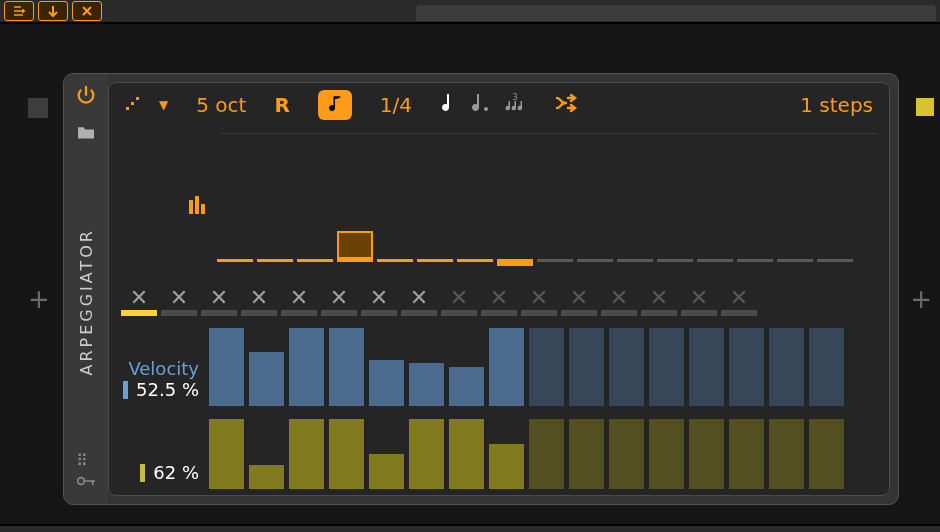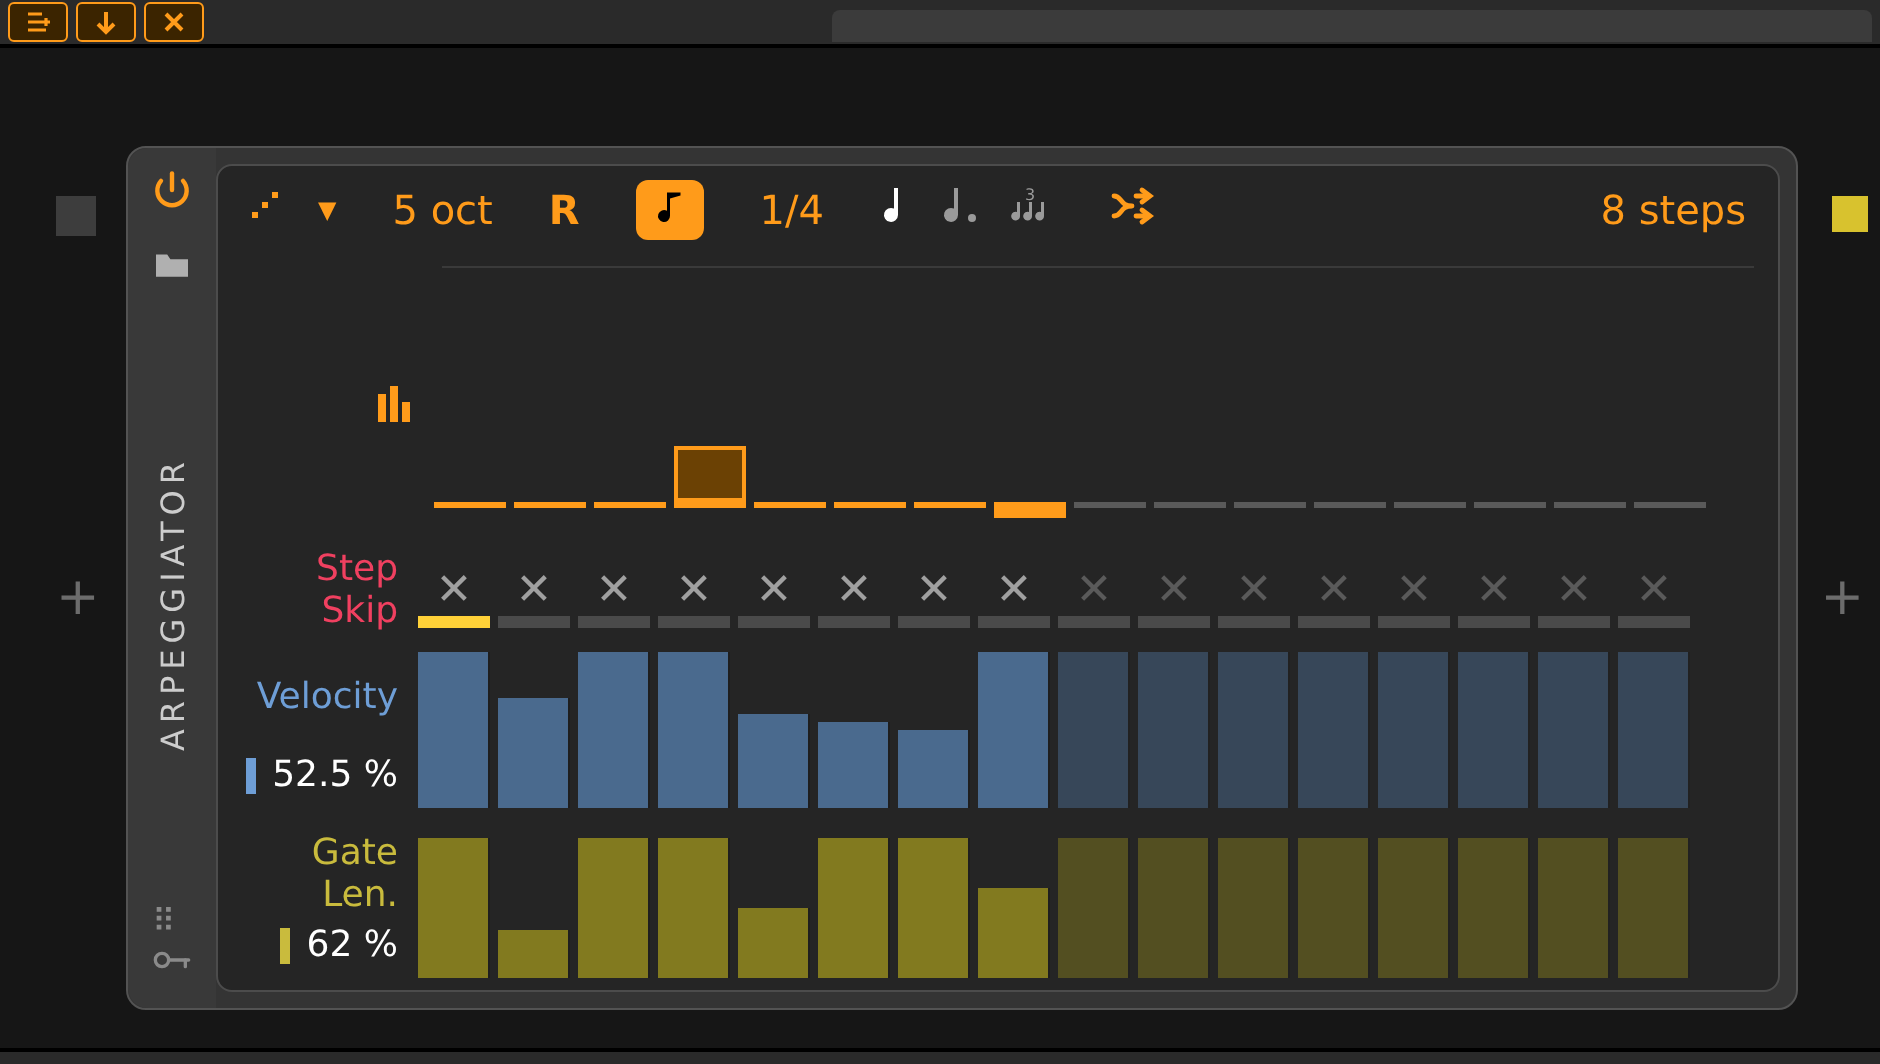--- a/index.html
+++ b/index.html
@@ -329,21 +329,21 @@
   .vel-row { height: 88px; align-items: stretch; }
   .vel-col {
     width: 88px;
     text-align: right;
     display: flex;
     flex-direction: column;
     justify-content: flex-end;
     padding-right: 10px;
     padding-bottom: 6px;
     box-sizing: border-box;
-    gap: 18px;
+    gap: 0;
   }
   .vel-label {
     color: #6e9ed6;
     font-size: 18px;
   }
   .vel-val-line {
     display: flex;
     align-items: center;
     justify-content: flex-end;
     gap: 8px;
@@ -518,21 +518,21 @@
           </span>
         </div>
         <div class="sustain-icon">
           <svg width="24" height="20" viewBox="0 0 24 20" fill="none" stroke="currentColor" stroke-width="2.4" stroke-linecap="round">
               <path d="M3 5c4 0 3 5 9 5M3 15c4 0 3-5 9-5"></path>
               <path d="M14 5h5M14 15h5"></path>
               <path d="M17 2l4 3-4 3M17 12l4 3-4 3"></path>
             </svg>
         </div>
         <div class="spacer"></div>
-        <div class="steps">8 steps</div>
+        <div class="steps">1 steps</div>
       </div>
 
       <div class="rows">
 
         <div class="row pitch-row">
           <div class="pitch-icon">
             <svg width="22" height="22" viewBox="0 0 22 22" fill="currentColor">
                 <rect x="2" y="6" width="4" height="14"></rect>
                 <rect x="8" y="2" width="4" height="18"></rect>
                 <rect x="14" y="10" width="4" height="10"></rect>
@@ -553,21 +553,20 @@
               <div class="pitch-cell ghost" style="left: 400px;"></div>
               <div class="pitch-cell ghost" style="left: 440px;"></div>
               <div class="pitch-cell ghost" style="left: 480px;"></div>
               <div class="pitch-cell ghost" style="left: 520px;"></div>
               <div class="pitch-cell ghost" style="left: 560px;"></div>
               <div class="pitch-cell ghost" style="left: 600px;"></div>
             </div>
         </div>
 
         <div class="row skip-row">
-          <div class="label skip-label">Step Skip</div>
           <div class="lane skip-lane" id="skip-lane">
               <div class="x-cell">
                 <div class="x-mark">✕</div>
                 <div class="ind active"></div>
               </div>
               <div class="x-cell">
                 <div class="x-mark">✕</div>
                 <div class="ind"></div>
               </div>
               <div class="x-cell">
@@ -652,21 +651,20 @@
               <div class="vbar ghost" style="height: 78px;"></div>
               <div class="vbar ghost" style="height: 78px;"></div>
               <div class="vbar ghost" style="height: 78px;"></div>
               <div class="vbar ghost" style="height: 78px;"></div>
               <div class="vbar ghost" style="height: 78px;"></div>
             </div>
         </div>
 
         <div class="row gate-row">
           <div class="gate-col">
-            <div class="gate-label">Gate Len.</div>
             <div class="gate-val-line">
               <div class="gate-tick"></div>
               <span>62 %</span>
             </div>
           </div>
           <div class="gate-lane" id="gate-lane">
               <div class="gbar" style="height: 70px;"></div>
               <div class="gbar" style="height: 24.5px;"></div>
               <div class="gbar" style="height: 70px;"></div>
               <div class="gbar" style="height: 70px;"></div>

